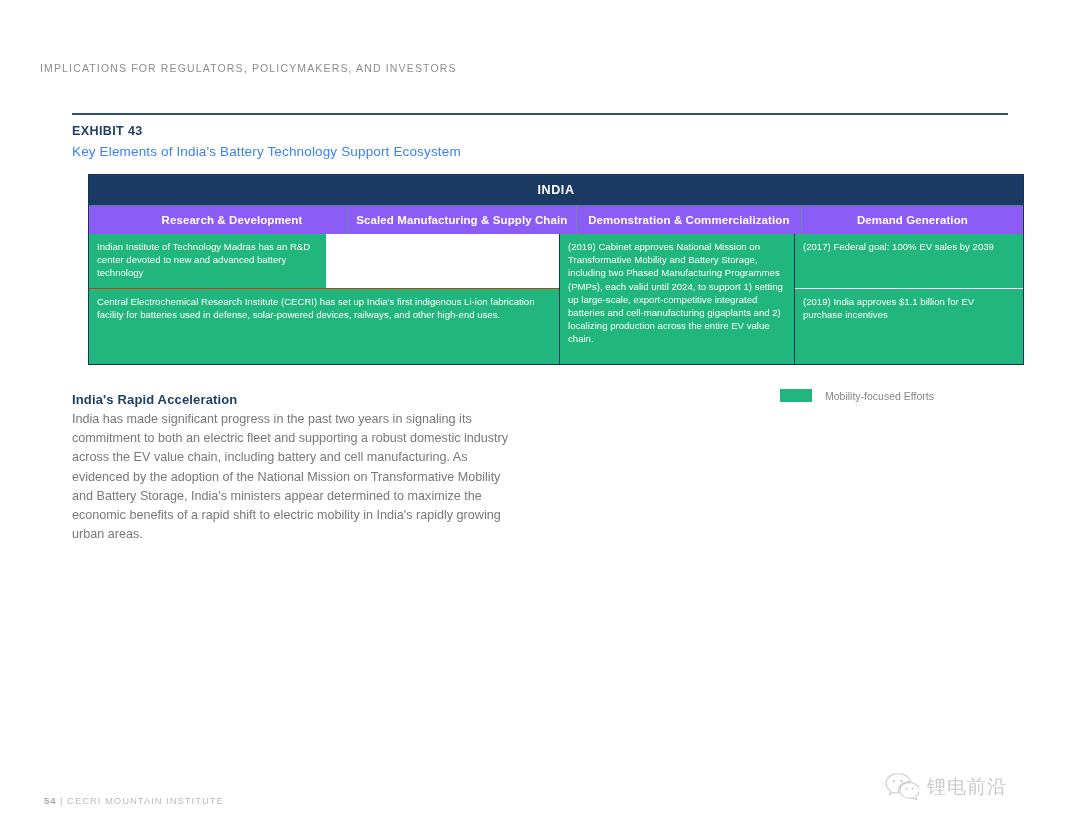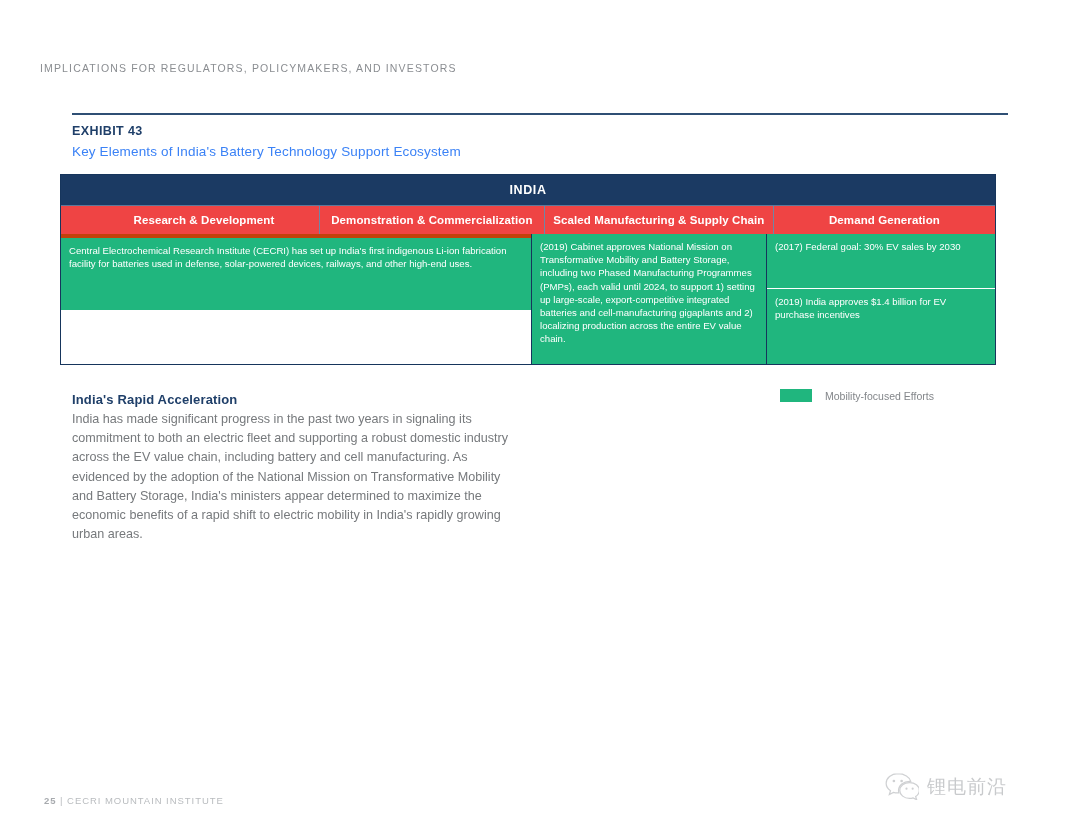--- a/index.html
+++ b/index.html
@@ -52,42 +52,42 @@
     top: 144px;
     font-size: 13.5px;
     font-weight: 400;
     color: #3b82f6;
     letter-spacing: 0.15px;
   }
 
   
   .matrix {
     position: absolute;
-    left: 60px;
+    left: 88px;
     top: 174px;
     width: 936px;
     border: 1px solid #16355c;
     box-sizing: border-box;
     background: #ffffff;
   }
   .matrix-title {
     background: #1b3a63;
     color: #ffffff;
     text-align: center;
     font-size: 12.5px;
     font-weight: bold;
     letter-spacing: 0.6px;
     height: 31px;
     line-height: 31px;
     border-bottom: 1px solid #5d789a;
     box-sizing: border-box;
   }
   .matrix-head {
     display: flex;
-    background: #ef4444;
+    background: #8b5cf6;
     height: 28px;
     padding-left: 28px;
   }
   .matrix-head .hcell {
     color: #ffffff;
     font-size: 11.5px;
     font-weight: bold;
     letter-spacing: 0.1px;
     display: flex;
     align-items: center;
@@ -131,21 +131,21 @@
   .subrow {
     display: flex;
     height: 54px;
   }
   .subrow .cell { height: 100%; }
   .sub-a { width: 238px; border-right: 1px solid #ffffff; }
   .sub-b { width: 232px; }
 
   .wide-cell {
     height: 76px;
-    border-top: 4px solid #c2410c;
+    border-top: 1px solid #c2410c;
   }
 
   .col3-body {
     width: 236px;
     border-left: 1px solid #16355c;
     border-right: 1px solid #16355c;
   }
   .col3-body .cell { height: 130px; }
 
   .col4-body { width: 228px; }
@@ -231,53 +231,57 @@
 <div class="exhibit-rule"></div>
 <div class="exhibit-label">EXHIBIT 43</div>
 <div class="exhibit-title">Key Elements of India's Battery Technology Support Ecosystem</div>
 
 <div class="matrix">
 
   <div class="matrix-title">INDIA</div>
 
   <div class="matrix-head">
     <div class="hcell col1">Research &amp; Development</div>
+    <div class="hcell col3">Scaled Manufacturing &amp; Supply Chain</div>
     <div class="hcell col2">Demonstration &amp; Commercialization</div>
-    <div class="hcell col3">Scaled Manufacturing &amp; Supply Chain</div>
     <div class="hcell col4">Demand Generation</div>
   </div>
 
   <div class="matrix-body">
 
     <div class="bodycol left-pair">
+      <div class="subrow">
+        <div class="cell green sub-a">Indian Institute of Technology Madras has an R&amp;D center devoted to new and advanced battery technology</div>
+        <div class="cell white sub-b"></div>
+      </div>
       <div class="cell green wide-cell">Central Electrochemical Research Institute (CECRI) has set up India's first indigenous Li-ion fabrication facility for batteries used in defense, solar-powered devices, railways, and other high-end uses.</div>
     </div>
 
     <div class="bodycol col3-body">
       <div class="cell green">(2019) Cabinet approves National Mission on Transformative Mobility and Battery Storage, including two Phased Manufacturing Programmes (PMPs), each valid until 2024, to support 1) setting up large-scale, export-competitive integrated batteries and cell-manufacturing gigaplants and 2) localizing production across the entire EV value chain.</div>
     </div>
 
     <div class="bodycol col4-body">
-      <div class="cell green top">(2017) Federal goal: 30% EV sales by 2030</div>
-      <div class="cell green bot">(2019) India approves $1.4 billion for EV purchase incentives</div>
+      <div class="cell green top">(2017) Federal goal: 100% EV sales by 2039</div>
+      <div class="cell green bot">(2019) India approves $1.1 billion for EV purchase incentives</div>
     </div>
 
   </div>
 </div>
 
 <div class="prose-title">India's Rapid Acceleration</div>
 <div class="prose-body">India has made significant progress in the past two years in signaling its commitment to both an electric fleet and supporting a robust domestic industry across the EV value chain, including battery and cell manufacturing. As evidenced by the adoption of the National Mission on Transformative Mobility and Battery Storage, India's ministers appear determined to maximize the economic benefits of a rapid shift to electric mobility in India's rapidly growing urban areas.</div>
 
 <div class="legend">
   <div class="legend-swatch"></div>
   <div class="legend-label">Mobility-focused Efforts</div>
 </div>
 
 <div class="footer">
-  <span class="pg">25</span>
+  <span class="pg">54</span>
   <span>| CECRI MOUNTAIN INSTITUTE</span>
 </div>
 
 <div class="watermark">
   <span class="wechat-icon">
     <svg viewBox="0 0 44 36" width="34" height="28" xmlns="http://www.w3.org/2000/svg">
       <path d="M16.5 2C8.2 2 1.5 7.6 1.5 14.5c0 3.9 2.2 7.4 5.6 9.7L5.6 29l5.3-2.8c1.7.5 3.6.8 5.6.8.5 0 1 0 1.5-.1-.3-1-.5-2-.5-3.1 0-6.6 6.4-11.9 14.3-11.9.5 0 1 0 1.5.1C32.2 6.6 25.1 2 16.5 2z" fill="none" stroke="#a8abaf" stroke-width="1.6"></path>
       <circle cx="11.5" cy="11.5" r="1.7" fill="#a8abaf"></circle>
       <circle cx="21.5" cy="11.5" r="1.7" fill="#a8abaf"></circle>
       <path d="M31.8 13.5c-7 0-12.7 4.6-12.7 10.3 0 5.7 5.7 10.3 12.7 10.3 1.6 0 3.2-.2 4.6-.7l4.6 2.4-1.3-4.1c2.8-1.9 4.7-4.7 4.7-7.9 0-5.7-5.6-10.3-12.6-10.3z" fill="none" stroke="#a8abaf" stroke-width="1.6"></path>

